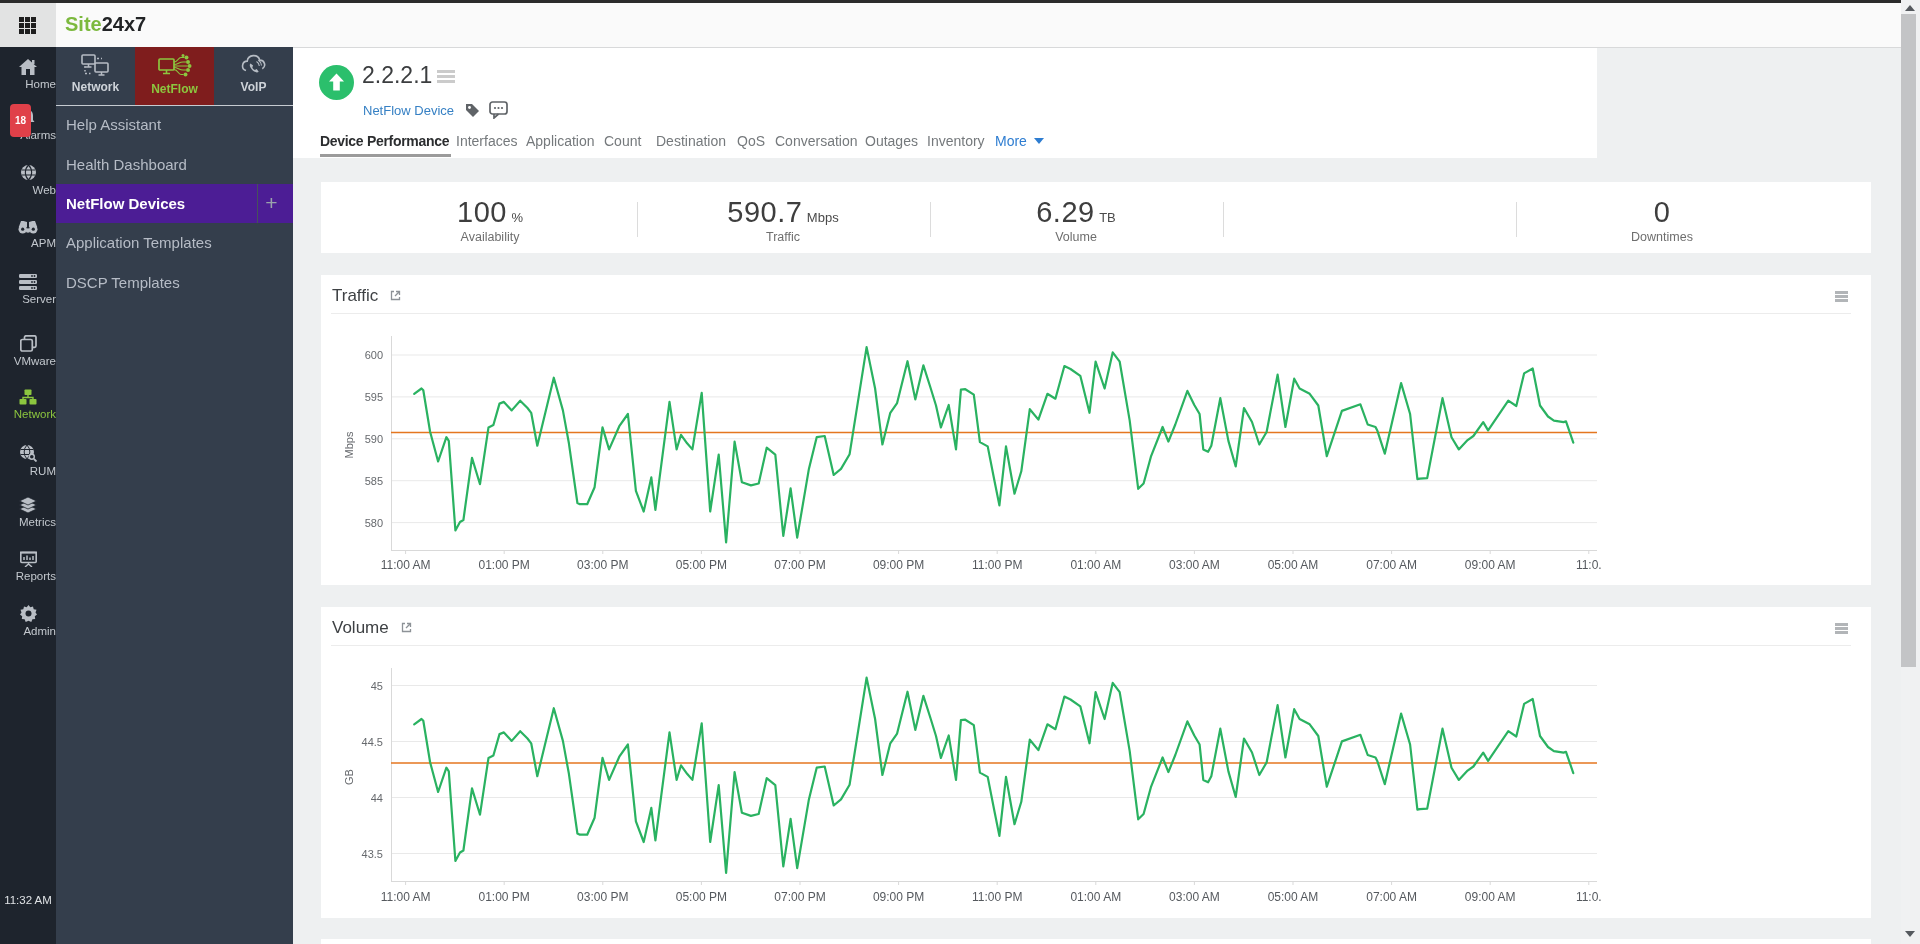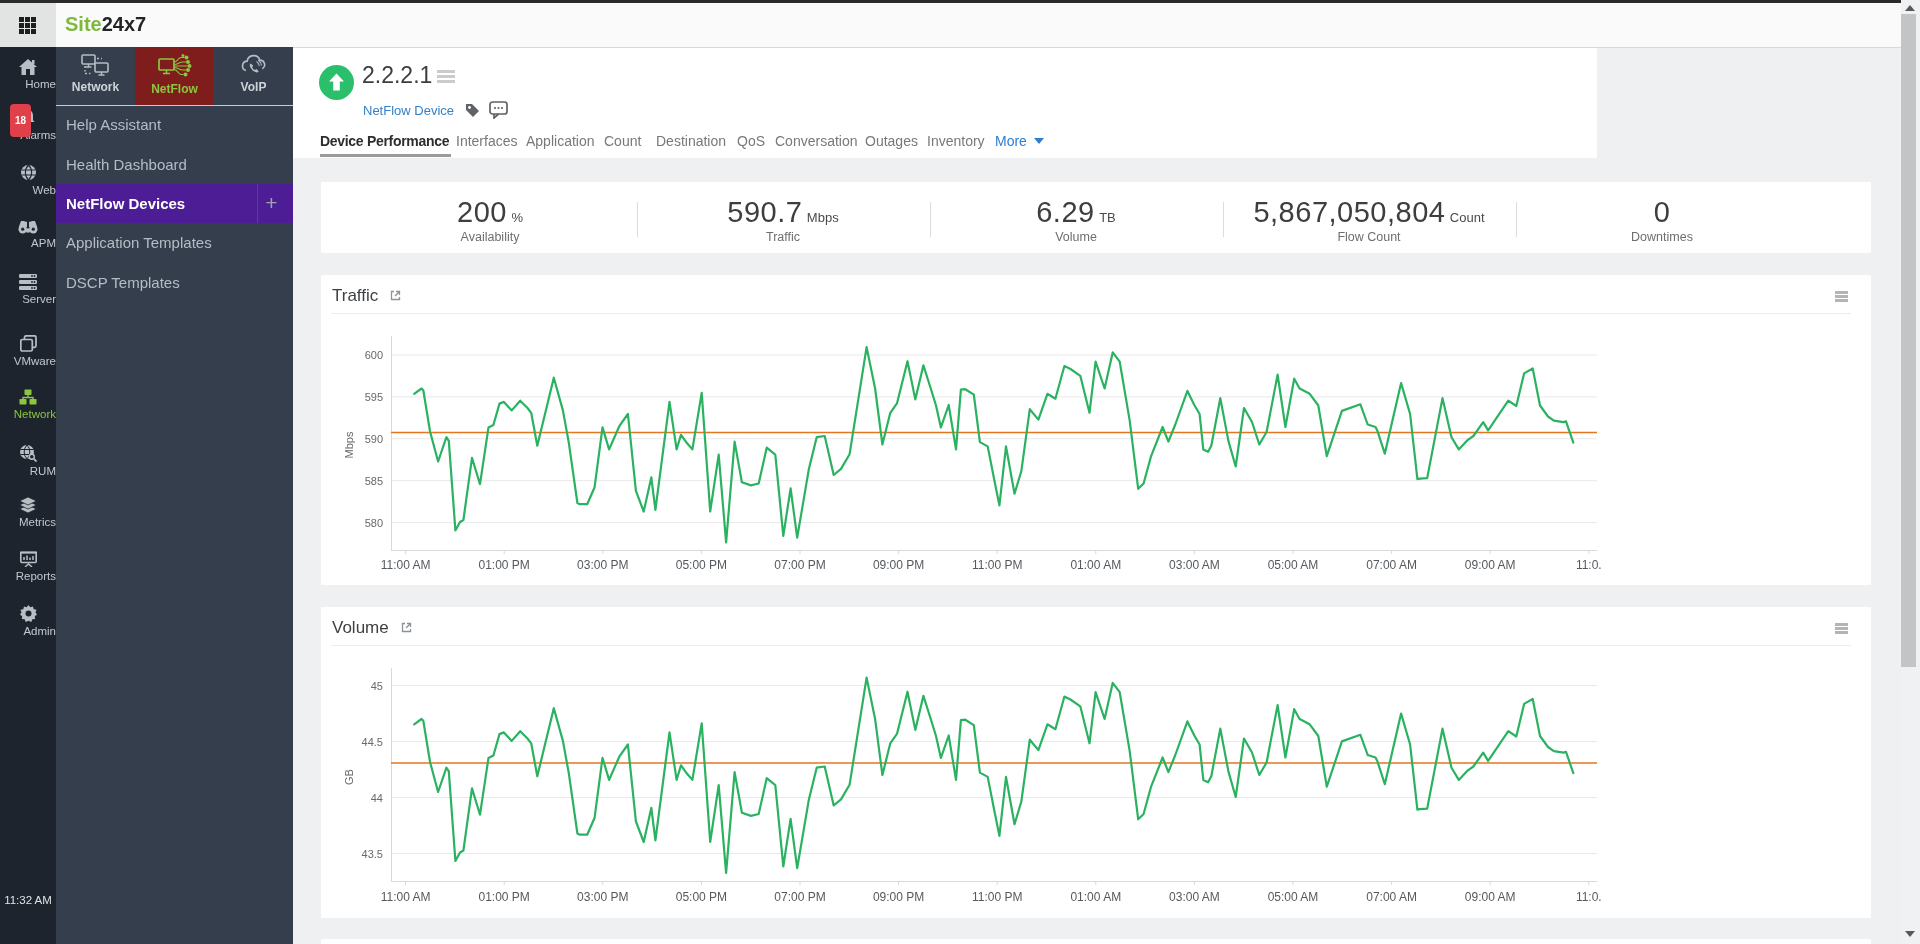--- a/index.html
+++ b/index.html
@@ -222,24 +222,23 @@
 <div class="tab" style="left:363px">Destination</div>
 <div class="tab" style="left:444px">QoS</div>
 <div class="tab" style="left:482px">Conversation</div>
 <div class="tab" style="left:572px">Outages</div>
 <div class="tab" style="left:634px">Inventory</div>
 <div class="tab more" style="left:702px">More <span style="display:inline-block;width:0;height:0;border-left:5px solid transparent;border-right:5px solid transparent;border-top:6px solid #2e7dd1;vertical-align:2px;margin-left:3px"></span></div>
 <div class="abs" id="tabunderline"></div>
 </div>
 <div class="abs" id="maingray"></div>
 <div class="card" id="stats">
-<div class="scol" style="left:22.5px"><span class="snum">200</span> <span class="sunit">%</span><div class="slab">Availability</div></div>
+<div class="scol" style="left:22.5px"><span class="snum">100</span> <span class="sunit">%</span><div class="slab">Availability</div></div>
 <div class="scol" style="left:315.5px"><span class="snum">590.7</span> <span class="sunit">Mbps</span><div class="slab">Traffic</div></div>
 <div class="scol" style="left:608.5px"><span class="snum">6.29</span> <span class="sunit">TB</span><div class="slab">Volume</div></div>
-<div class="scol" style="left:901.5px"><span class="snum">5,867,050,804</span> <span class="sunit">Count</span><div class="slab">Flow Count</div></div>
 <div class="scol" style="left:1194.5px"><span class="snum">0</span><div class="slab">Downtimes</div></div>
 <div class="sdiv" style="left:315.5px"></div>
 <div class="sdiv" style="left:608.5px"></div>
 <div class="sdiv" style="left:901.5px"></div>
 <div class="sdiv" style="left:1194.5px"></div>
 </div>
 <div class="card" id="tcard">
 <div class="ctitle">Traffic</div>
 <div class="linkico" style="left:69px">
       <svg width="11" height="11" viewBox="0 0 11 11" style="position:absolute;top:0;left:0">

